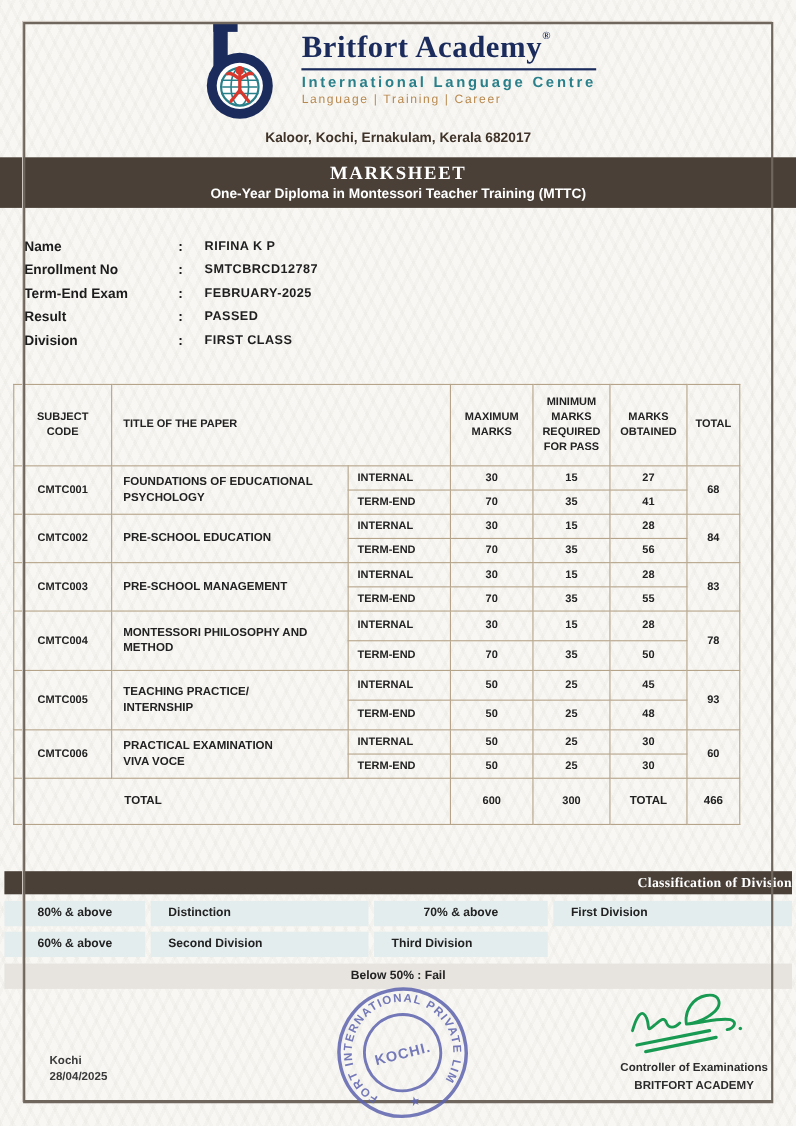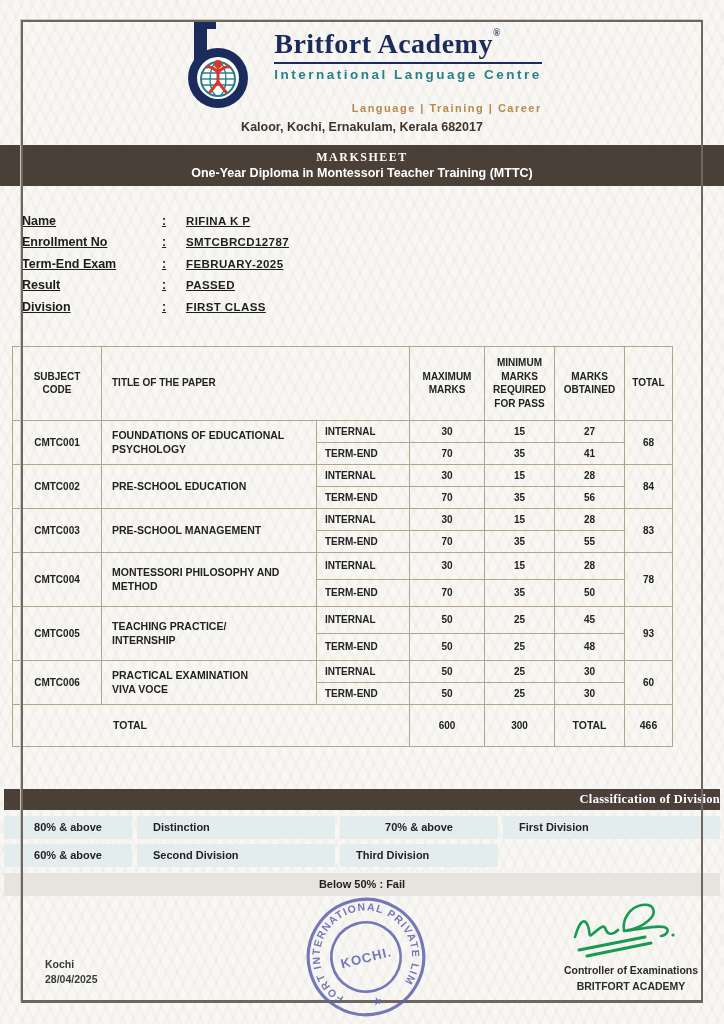--- a/index.html
+++ b/index.html
@@ -19,29 +19,29 @@
   }
   
   .header { padding-top:16px; text-align:center; }
   .brandrow { display:flex; justify-content:center; align-items:flex-start; gap:12px; }
   .brandtext { text-align:left; padding-top:14px; }
   .brandname { font-family:"Liberation Serif", serif; font-weight:bold; font-size:28px;
                color:#1b2c5c; letter-spacing:.5px; line-height:1; }
   .reg { font-size:10px; vertical-align:top; position:relative; top:-2px; }
   .brandrule { height:2px; background:#1b2c5c; margin:4px 0 3px; }
   .tagline { color:#2a808a; font-size:13.5px; letter-spacing:2.5px; font-weight:600; }
-  .subtag { color:#b8894e; font-size:11px; letter-spacing:1.5px; font-weight:700; margin-top:20px; text-align:right;}
+  .subtag { color:#b8894e; font-size:11px; letter-spacing:1.5px; font-weight:400; margin-top:3px; text-align:left;}
   .address { margin-top:6px; font-size:12.5px; font-weight:bold; color:#40342a; }
   
   .banner { margin-top:11px; background:#4a4038; color:#fff; text-align:center; padding:5px 0 6px; }
-  .banner-title { font-family:"Liberation Serif", serif; font-weight:bold; font-size:12px; letter-spacing:1.5px; }
+  .banner-title { font-family:"Liberation Serif", serif; font-weight:bold; font-size:17px; letter-spacing:1.5px; }
   .banner-sub { font-size:12.5px; font-weight:bold; margin-top:1px; }
   
   .info { margin:24px 0 0 22px; }
-  .info-row { display:flex; height:21.5px; align-items:center;text-decoration:underline; }
+  .info-row { display:flex; height:21.5px; align-items:center; }
   .info-label { width:140px; font-size:12.5px; font-weight:bold; color:#1c1c1c; }
   .info-colon { width:24px; font-size:12.5px; font-weight:bold; }
   .info-value { font-size:11.5px; font-weight:600; letter-spacing:.4px; }
   
   table.marks { border-collapse:collapse; margin:28px 0 0 12px; width:660px; table-layout:fixed; }
   table.marks th, table.marks td { border:1px solid #b5a489; font-size:10px; color:#222; }
   table.marks th { font-weight:bold; line-height:1.35; height:74px; padding:0 3px; text-align:center; }
   table.marks td { font-weight:600; padding:2px 4px; text-align:center; height:22px; }
   table.marks td.title { text-align:left; padding-left:10px; font-size:10.5px; white-space:pre-line; line-height:1.35; }
   table.marks td.exam { text-align:left; padding-left:8px; }

